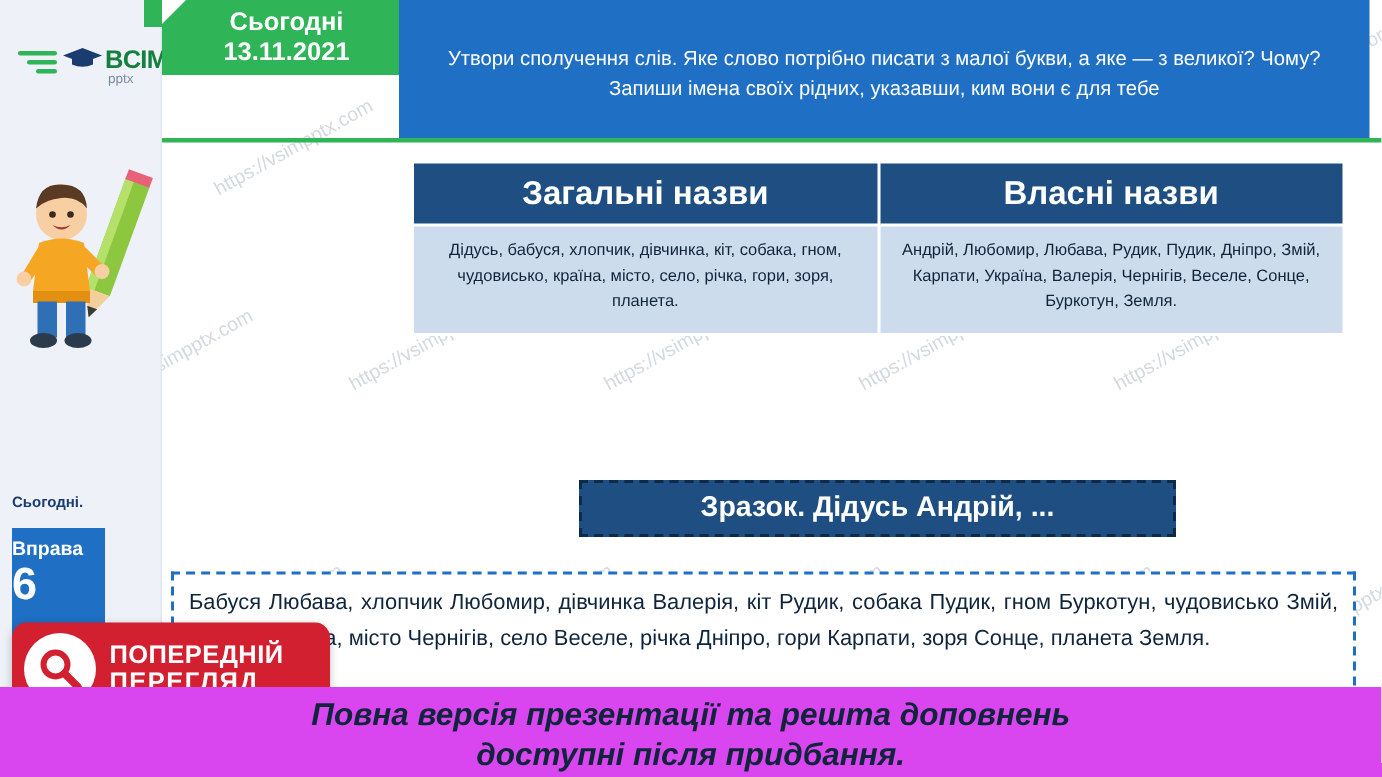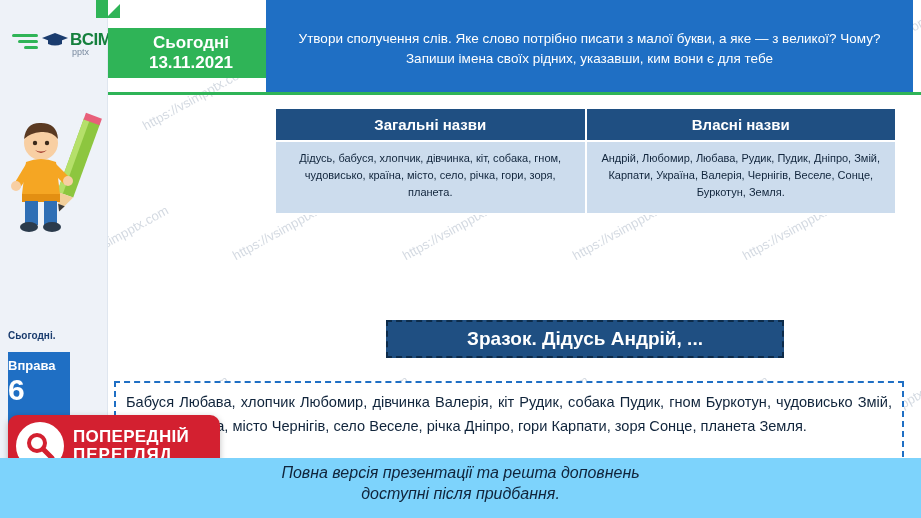--- a/index.html
+++ b/index.html
@@ -82,21 +82,20 @@
   }
 
   
   .today-badge {
     position: absolute; left: 108px; top: 0;
     width: 166px; height: 50px;
     background: #2fb457;
     color: #ffffff;
     text-align: center;
     padding-top: 5px;
-    margin-top: 28px;
   }
   .today-badge .t-line1 { font-size: 17px; font-weight: bold; }
   .today-badge .t-line2 { font-size: 17px; font-weight: bold; }
   .badge-notch {
     position: absolute; left: 108px; top: 0;
     width: 0; height: 0;
     border-left: 16px solid #ffffff;
     border-bottom: 16px solid transparent;
   }
 
@@ -124,21 +123,21 @@
     position: absolute; left: 274px; top: 107px;
     width: 623px;
   }
   .nouns-table {
     width: 100%; border-collapse: collapse;
     table-layout: fixed;
   }
   .nouns-table th {
     background: #1f4f82;
     color: #ffffff;
-    font-size: 15px;
+    font-size: 22px;
     font-weight: bold;
     padding: 7px 4px;
     border: 2px solid #ffffff;
   }
   .nouns-table td {
     background: #ccdced;
     color: #10243b;
     font-size: 11px;
     text-align: center;
     vertical-align: top;
@@ -190,26 +189,26 @@
   }
   .preview-text {
     color: #ffffff; font-weight: bold; font-size: 17px;
     line-height: 1.05; margin-left: 9px; letter-spacing: 0.3px;
   }
   .preview-text div:last-child { letter-spacing: 1px; }
 
   .bottom-strip {
     position: absolute; left: 0; top: 458px;
     width: 921px; height: 60px;
-    background: #7dd3fc;
+    background: #d946ef;
     color: #10243b;
     text-align: center;
-    font-size: 16px;
+    font-size: 21px;
     font-style: italic;
-    font-weight: normal;
+    font-weight: bold;
     line-height: 1.3;
     padding-top: 5px;
   }
 
   
   .wm {
     position: absolute;
     color: rgba(110,130,155,0.30);
     font-size: 13px;
     transform: rotate(-29deg);

